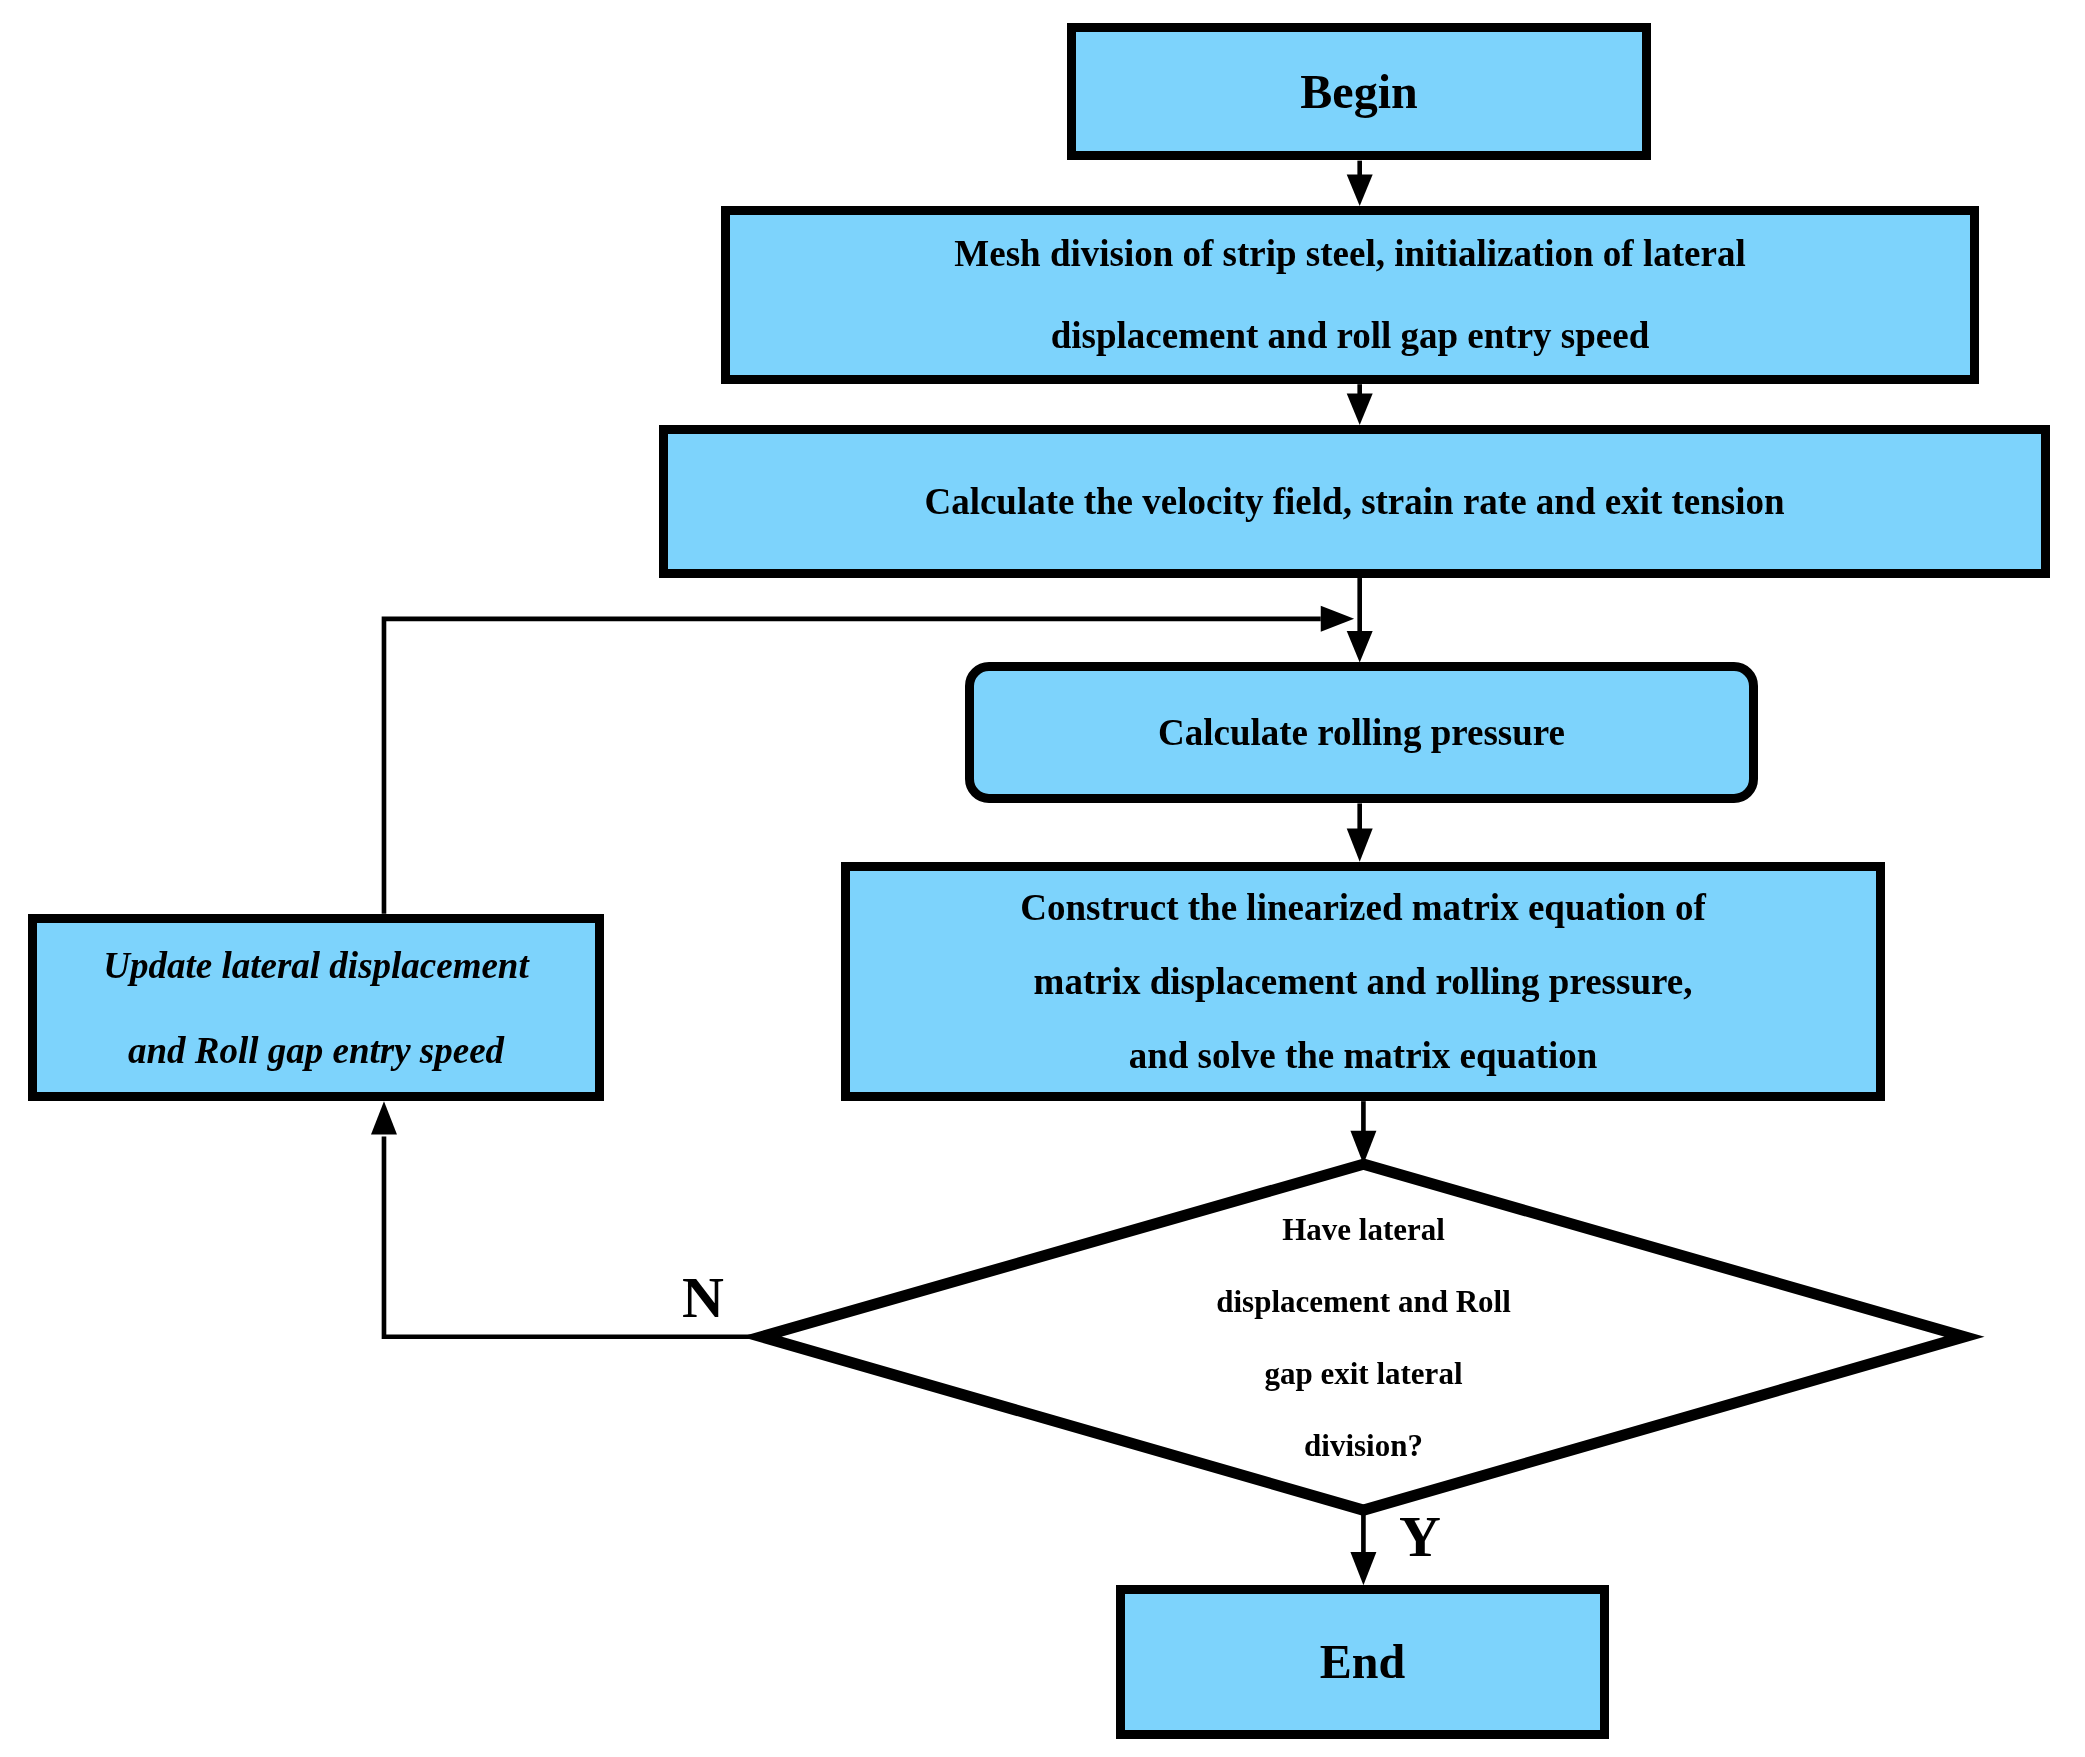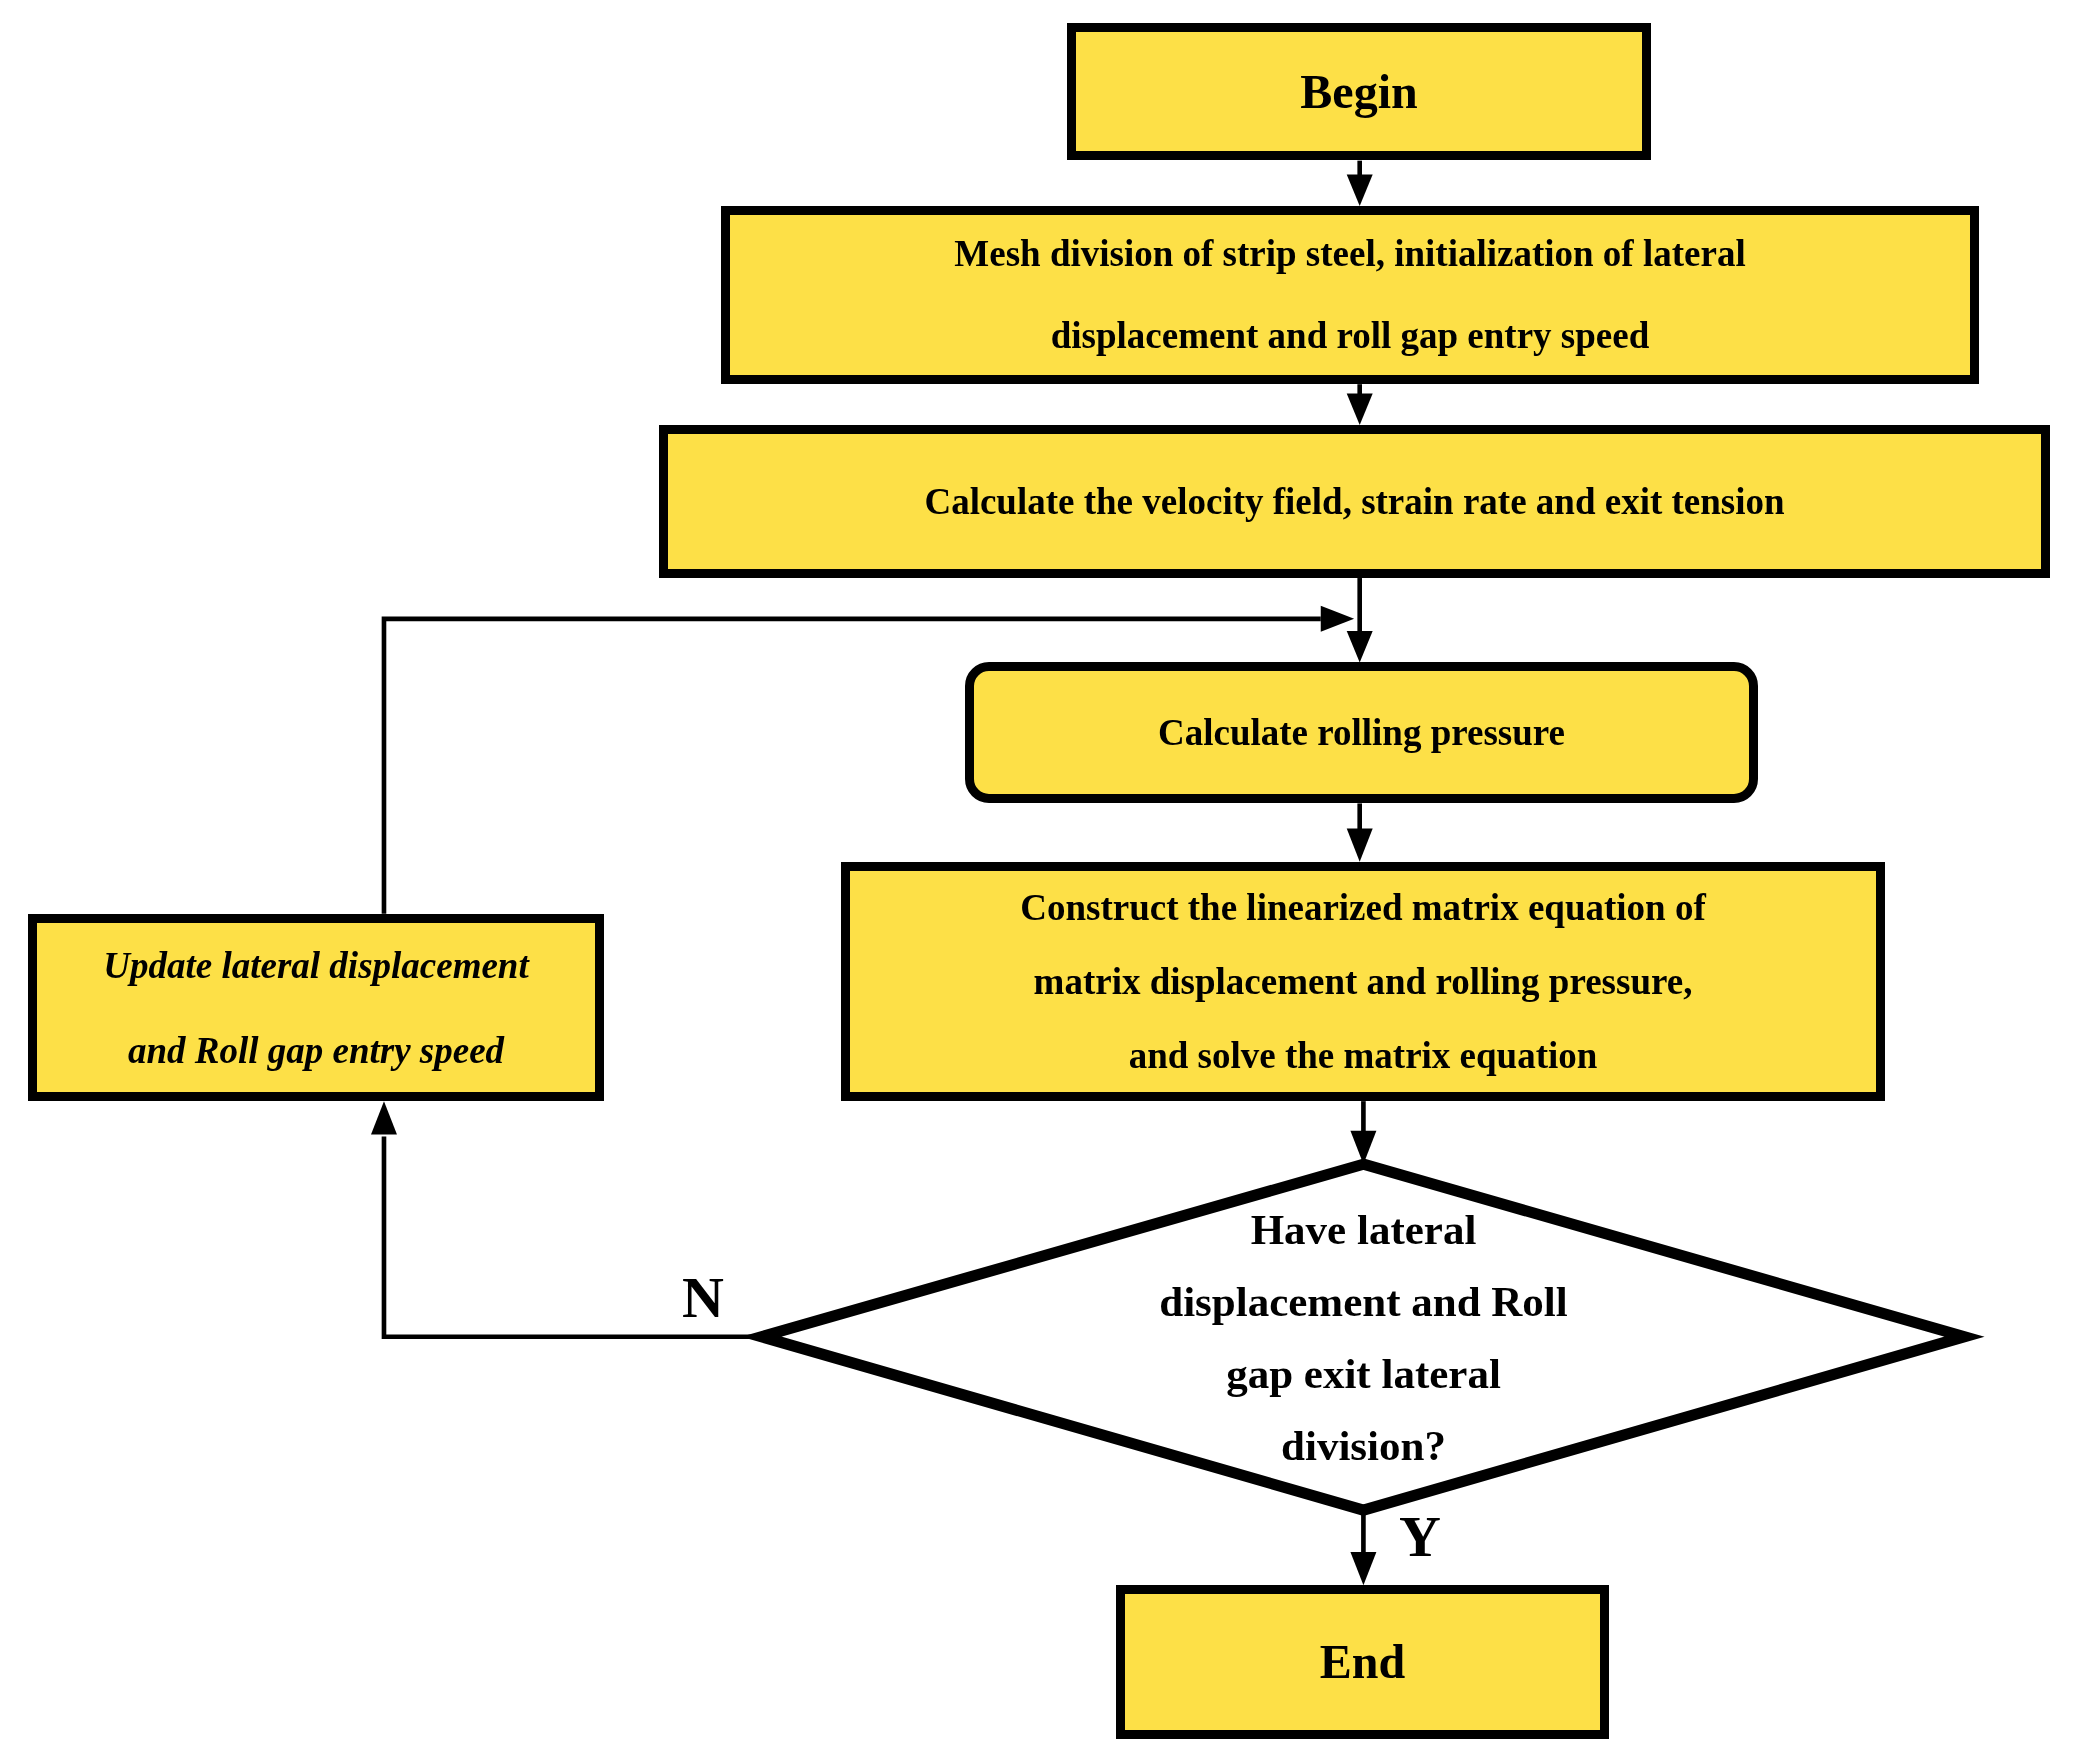--- a/index.html
+++ b/index.html
@@ -5,35 +5,35 @@
   html, body { margin: 0; padding: 0; background: #ffffff; }
   .stage {
     position: relative; width: 2085px; height: 1758px;
     background: #ffffff; color: #000;
     font-family: "Liberation Serif", "DejaVu Serif", serif;
     overflow: hidden;
   }
   .layer { position: absolute; left: 0; top: 0; }
   .node {
     position: absolute; box-sizing: border-box;
-    border: 9.3px solid #000; background: #fde047;
+    border: 9.3px solid #000; background: #7dd3fc;
     display: flex; flex-direction: column;
     align-items: center; justify-content: center;
     text-align: center; font-weight: bold;
   }
   .node .line { font-size: 37px; line-height: 82px; white-space: nowrap; }
   .node.terminal .line { font-size: 48px; }
   .node.construct .line { line-height: 74px; }
   .node.update .line { line-height: 85px; }
   .decision-text {
     position: absolute; display: flex; flex-direction: column;
     align-items: center; justify-content: center;
     text-align: center; font-weight: bold;
   }
-  .decision-text .line { font-size: 43px; line-height: 72px; white-space: nowrap; }
+  .decision-text .line { font-size: 31px; line-height: 72px; white-space: nowrap; }
   .edge-label {
     position: absolute; font-weight: bold; font-size: 58px; line-height: 58px;
   }
 </style>
 </head>
 <body>
 
 <div class="stage">
 
   <svg class="layer" width="2085" height="1758" viewBox="0 0 2248 1895">

